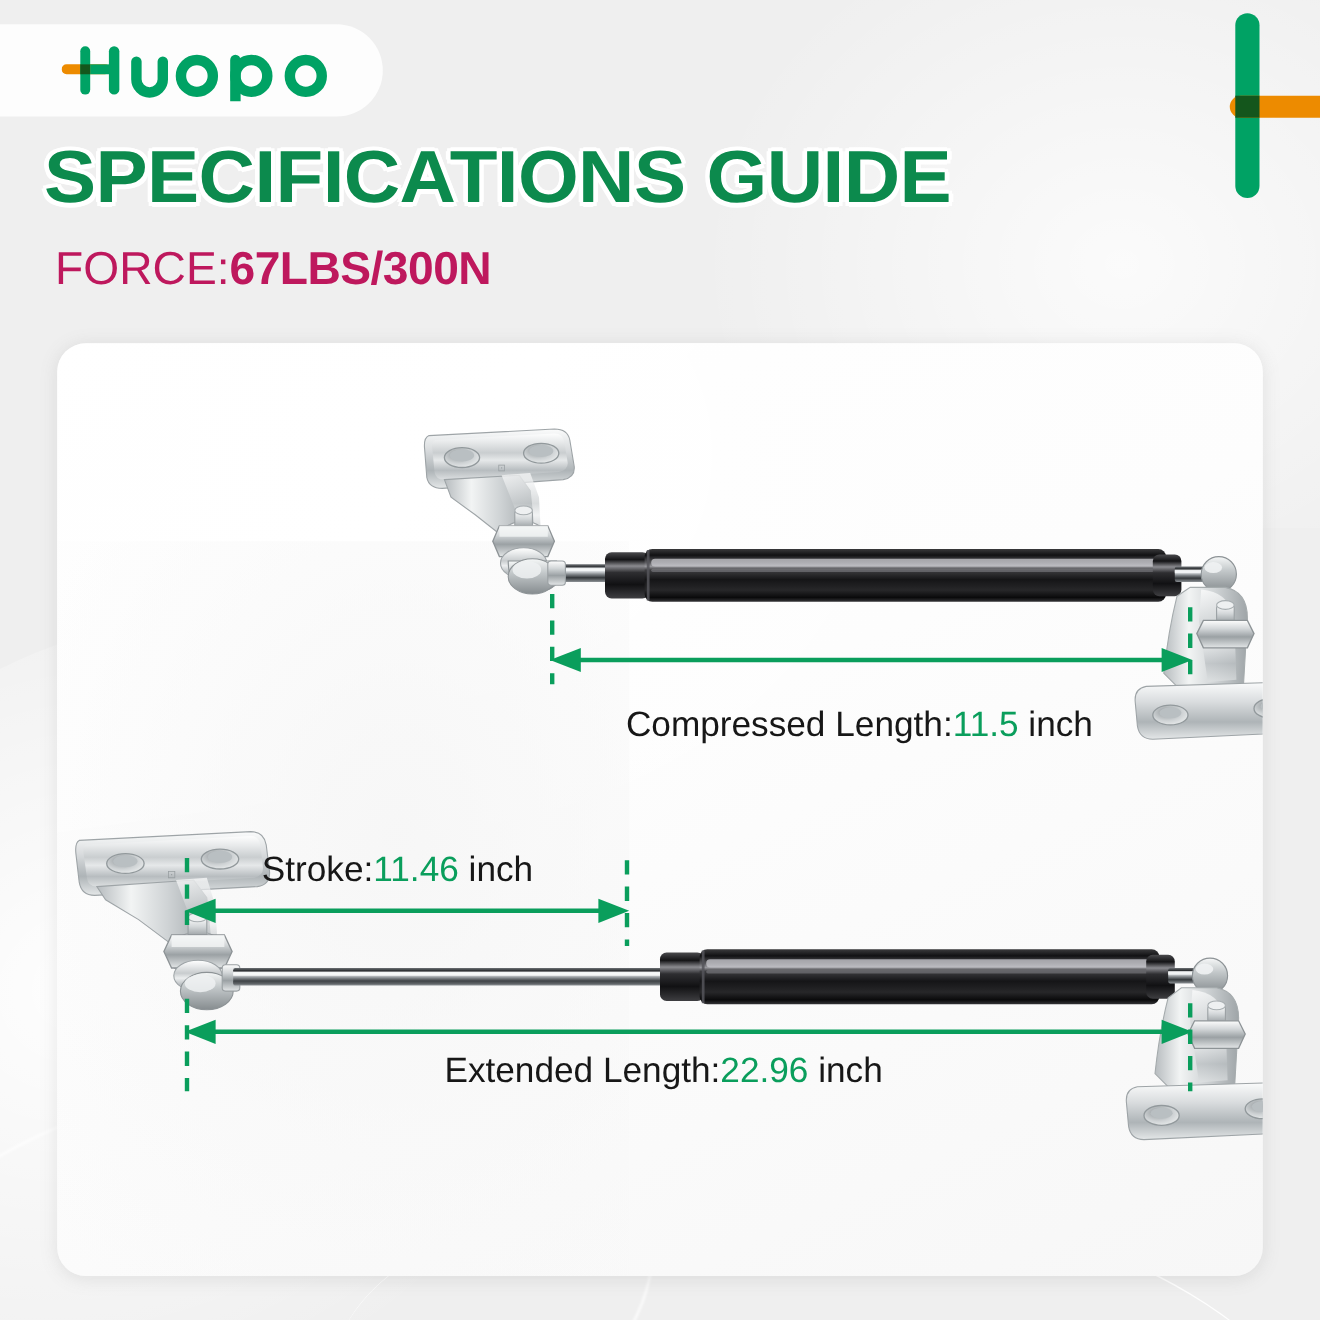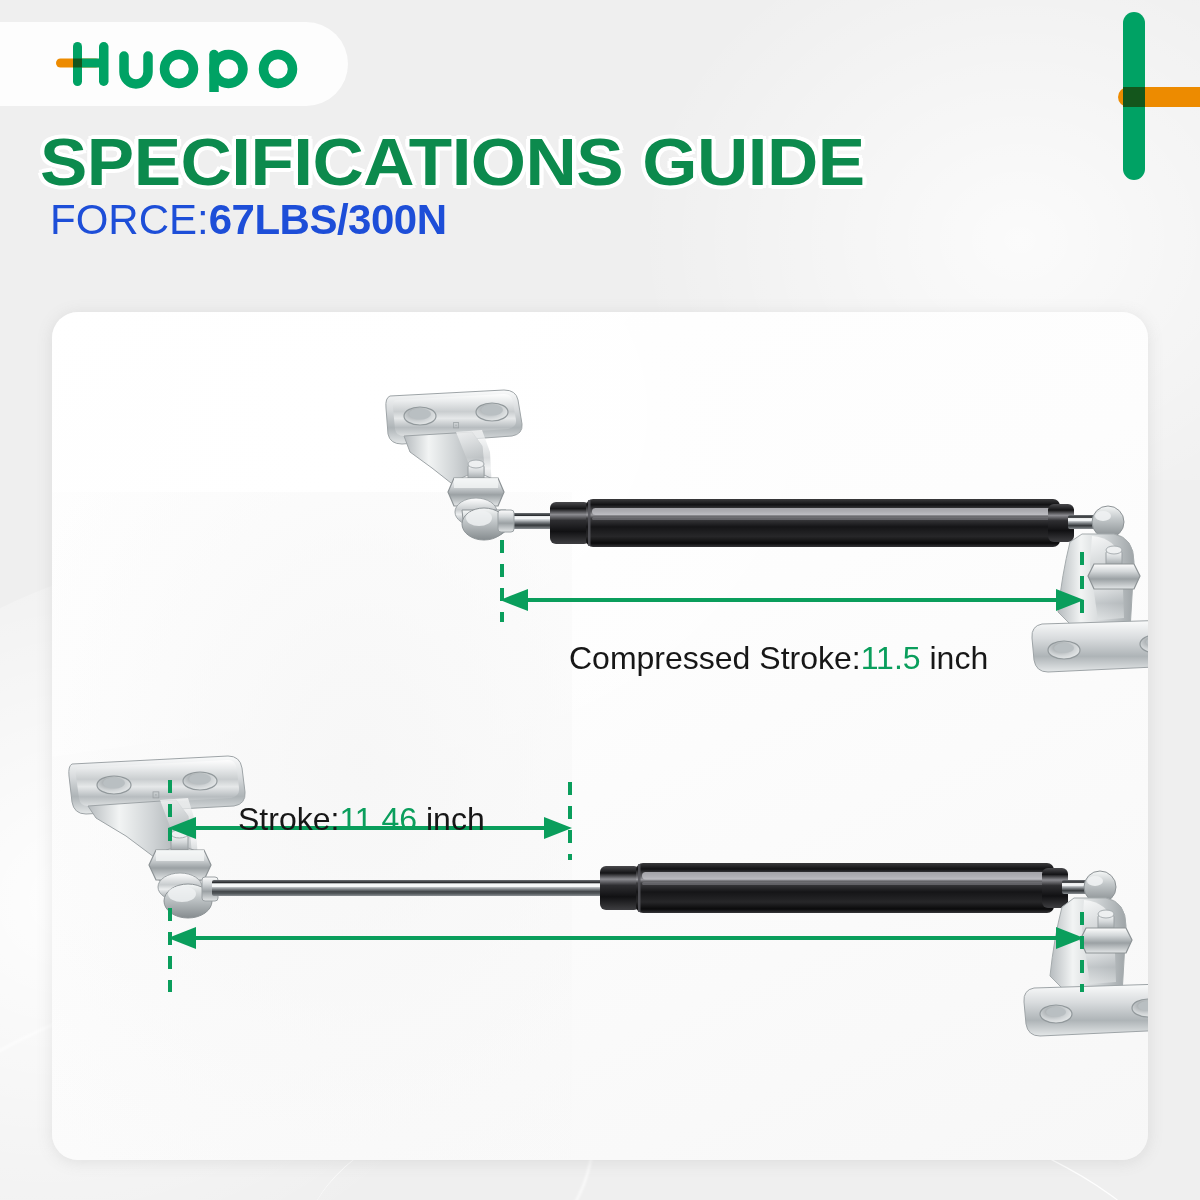--- a/index.html
+++ b/index.html
@@ -72,22 +72,22 @@
     color:#0c8a4d;
     transform:scaleX(1.06); transform-origin:left center;
     text-shadow:
       -3px 0 0 #fff, 3px 0 0 #fff, 0 -3px 0 #fff, 0 3px 0 #fff,
       -3px -3px 0 #fff, 3px -3px 0 #fff, -3px 3px 0 #fff, 3px 3px 0 #fff,
       -4px 0 0 #fff, 4px 0 0 #fff, 0 -4px 0 #fff, 0 4px 0 #fff;
     white-space:nowrap;
     line-height:1.0;
   }
   .force-line {
-    margin-top:4px; margin-left:10px;
-    font-size:42px; color:#1d4ed8; white-space:nowrap;
+    margin-top:28px; margin-left:10px;
+    font-size:42px; color:#be185d; white-space:nowrap;
     line-height:1.0;
   }
   .force-line .force-label { font-weight:normal; letter-spacing:0px; }
   .force-line .force-value { font-weight:bold; letter-spacing:-0.5px; }
 
   
   .spec-card {
     position:absolute; left:52px; top:312px; width:1096px; height:848px;
     background:linear-gradient(155deg, #ffffff 0%, #fdfdfd 45%, #f7f7f7 100%);
     border-radius:26px;
@@ -112,21 +112,21 @@
   .stage { position:absolute; inset:0; }
   .stage svg { position:absolute; left:0; top:0; }
 
   
   .measure-label {
     position:absolute; white-space:nowrap; color:#171717;
     font-size:32px; line-height:1;
   }
   .measure-label .val { color:#0a9e5c; font-weight:normal; }
   .lbl-compressed { left:517px; top:330px; }
-  .lbl-stroke     { left:186px; top:462px;margin-top:29px; }
+  .lbl-stroke     { left:186px; top:462px; }
   .lbl-extended   { left:352px; top:645px; }
 </style>
 </head>
 <body>
 
 <div class="bg-sheen">
   <div class="swoosh-a"></div>
   <div class="swoosh-b"></div>
   <div class="swoosh-c"></div>
   <div class="swoosh-d"></div>
@@ -402,20 +402,23 @@
           <line x1="1030" y1="600" x2="1030" y2="680" stroke-width="4" stroke-dasharray="13 11"></line>
           <line x1="126" y1="626" x2="1022" y2="626" stroke-width="4"></line>
           <polygon points="116,626 144,615 144,637" fill="#0a9e5c" stroke="none"></polygon>
           <polygon points="1032,626 1004,615 1004,637" fill="#0a9e5c" stroke="none"></polygon>
         </g>
       </g>
     </svg>
   </div>
 
   <div class="measure-label lbl-compressed">
-    <span>Compressed Stroke:</span><span class="val">11.5</span><span> inch</span>
+    <span>Compressed Length:</span><span class="val">11.5</span><span> inch</span>
   </div>
 
   <div class="measure-label lbl-stroke">
     <span>Stroke:</span><span class="val">11.46</span><span> inch</span>
   </div>
 
+  <div class="measure-label lbl-extended">
+    <span>Extended Length:</span><span class="val">22.96</span><span> inch</span>
+  </div>
 </div>
 
 </body></html>

